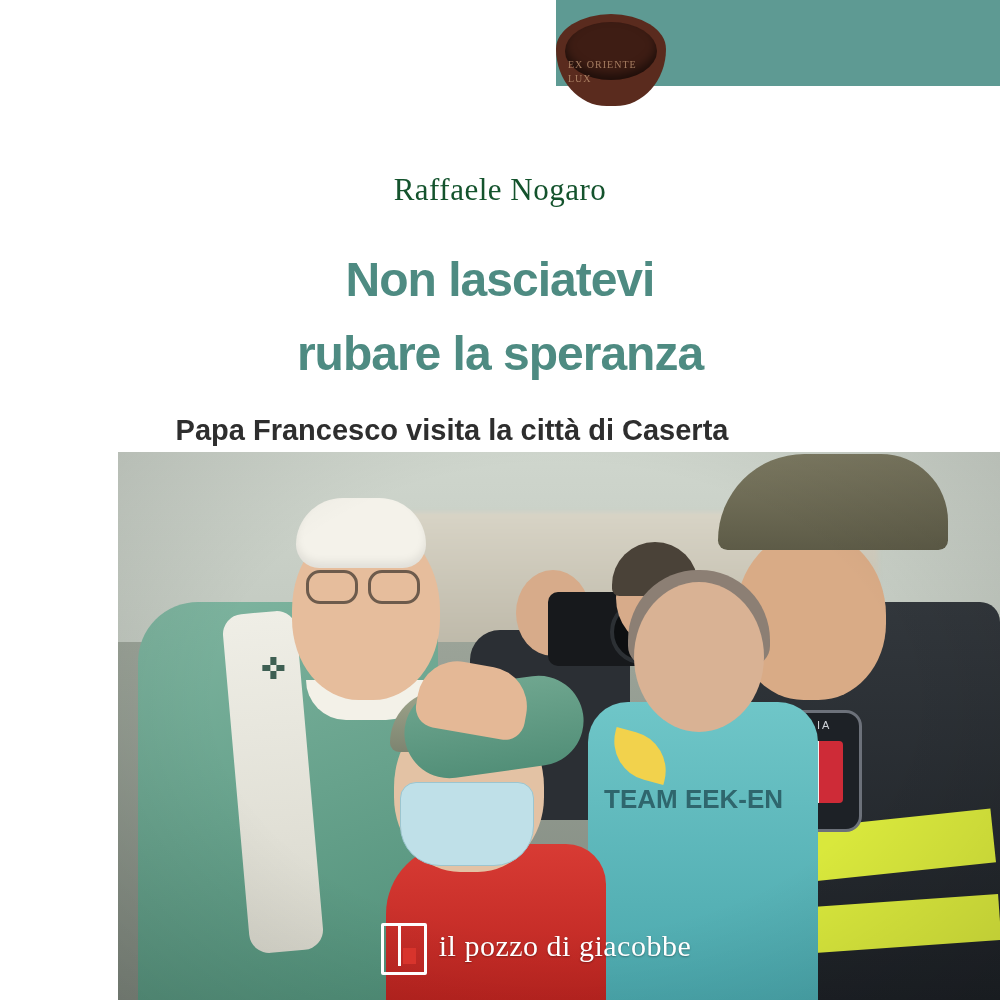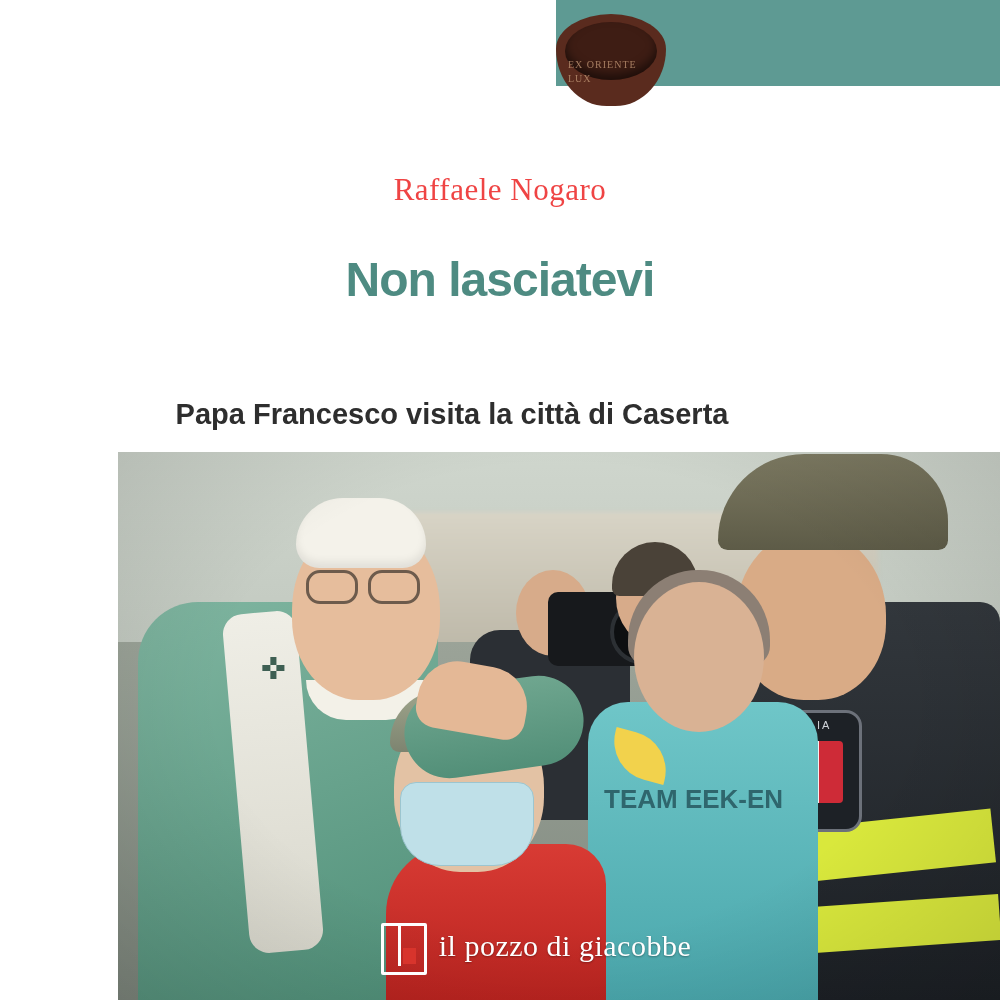--- a/index.html
+++ b/index.html
@@ -89,40 +89,40 @@
   }
 
   
   .author {
     position: absolute;
     top: 172px;
     left: 0;
     width: 1000px;
     text-align: center;
     font-size: 31px;
-    color: #ef4444;
+    color: #14532d;
     font-family: "Liberation Serif", serif;
     letter-spacing: 0.5px;
   }
   .title {
     position: absolute;
     top: 243px;
     left: 0;
     width: 1000px;
     text-align: center;
     font-size: 48px;
     line-height: 74px;
     font-weight: bold;
     color: #4e8b82;
     font-family: "Liberation Sans", sans-serif;
     letter-spacing: -1px;
   }
   .subtitle {
     position: absolute;
-    top: 398px;
+    top: 414px;
     left: 0;
     width: 904px;
     text-align: center;
     font-size: 29px;
     font-weight: bold;
     color: #2e2e2e;
     font-family: "Liberation Sans", sans-serif;
   }
 
   
@@ -374,20 +374,21 @@
 
   <div class="emblem">
     <div class="bowl-outer"></div>
     <div class="bowl-inner"></div>
     <div class="bowl-text">EX ORIENTE LUX</div>
   </div>
 
   <div class="author">Raffaele Nogaro</div>
   <div class="title">
     <div>Non lasciatevi</div>
+    <div>rubare la speranza</div>
   </div>
   <div class="subtitle">Papa Francesco visita la città di Caserta</div>
 
   <div class="photo">
     <div class="ph-sky"></div>
     <div class="ph-building"></div>
     <div class="ph-ground"></div>
 
     <div class="photog-body"></div>
     <div class="photog-head"></div>

